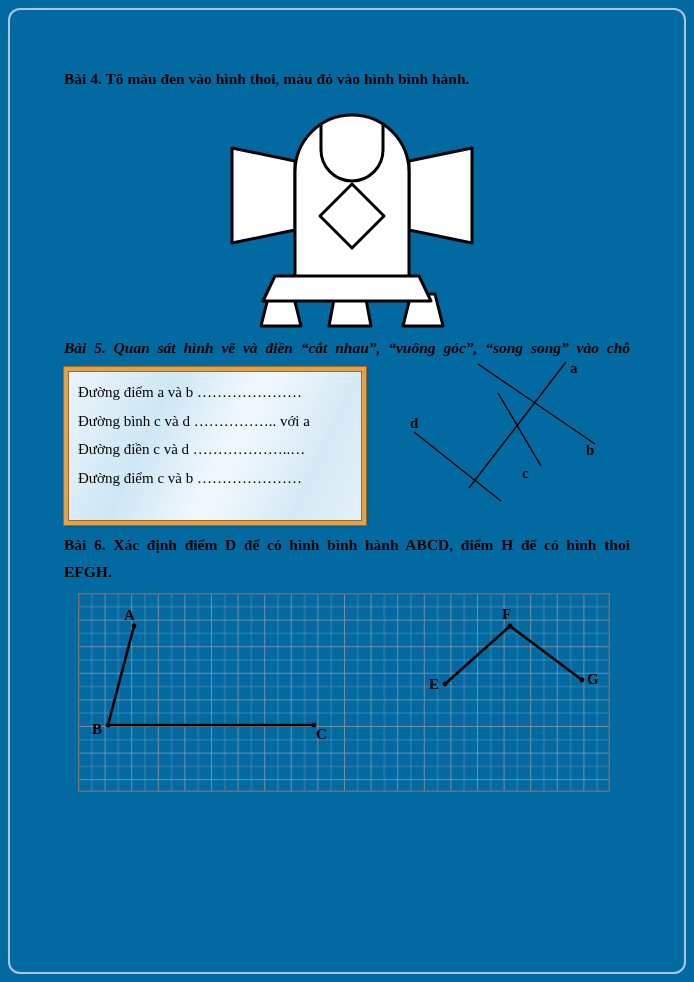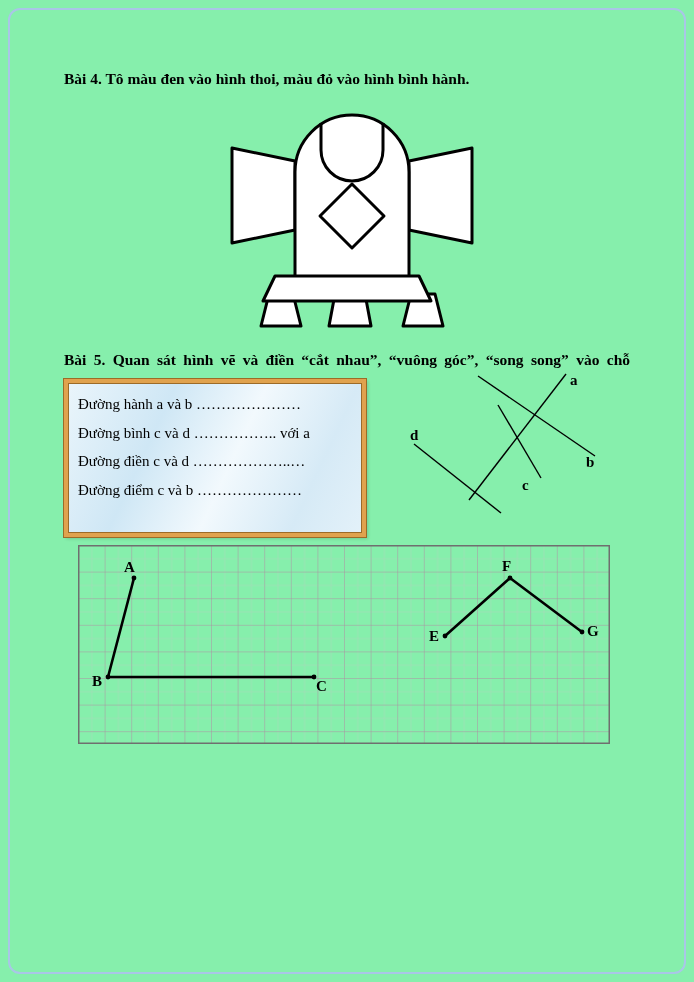--- a/index.html
+++ b/index.html
@@ -1,17 +1,17 @@
 <!DOCTYPE html>
 <html><head>
 <meta charset="utf-8">
 <style>
   html,body { margin:0; padding:0; background:#ffffff; }
   .page {
-    position:relative; width:694px; height:982px; background:#86efac; overflow:hidden;
+    position:relative; width:694px; height:982px; background:#0369a1; overflow:hidden;
     font-family:"Liberation Serif", serif; color:#000;
   }
   .frame {
     position:absolute; left:8px; top:8px; right:8px; bottom:8px;
     border:2px solid #a9c6e7; border-radius:12px; pointer-events:none;
   }
   .content { position:absolute; left:64px; top:66px; width:566px; }
   .ex-title { font-weight:bold; font-size:15.5px; line-height:26px; }
   .ex-title .line { display:block; }
   .ex-title .just { text-align:justify; text-align-last:justify; }
@@ -53,47 +53,51 @@
           <polygon points="118,190 148,190 154,222 112,222"></polygon>
           <polygon points="194,190 218,190 226,222 186,222"></polygon>
           <polygon points="58,172 202,172 214,197 46,197"></polygon>
           <path fill="none" d="M 104 19 L 104 46 A 31 31 0 0 0 166 46 L 166 19"></path>
           <polygon points="135,80 167,112 135,144 103,112"></polygon>
         </g>
       </svg>
     </div>
 
     
-    <div class="ex-title t27" style="margin-top:12px;">
+    <div class="ex-title t27" style="margin-top:0;font-style:italic;">
       <span class="line just">Bài 5. Quan sát hình vẽ và điền “cắt nhau”, “vuông góc”, “song song” vào chỗ</span>
     </div>
 
     <div class="b5-row">
       <div class="answer-box">
-        <div class="answer-line">Đường hành a và b …………………</div>
+        <div class="answer-line">Đường điểm a và b …………………</div>
         <div class="answer-line">Đường bình c và d …………….. với a</div>
         <div class="answer-line">Đường điền c và d ………………..…</div>
         <div class="answer-line">Đường điểm c và b …………………</div>
       </div>
 
       <svg class="lines-fig" width="200" height="160" viewBox="0 0 200 160">
         <g stroke="#000" stroke-width="1.4">
           <line x1="63" y1="137" x2="160" y2="11"></line>
           <line x1="72" y1="13" x2="189" y2="93"></line>
           <line x1="92" y1="42" x2="135" y2="115"></line>
           <line x1="8" y1="81" x2="95" y2="150"></line>
         </g>
         <text class="pt-label" x="164" y="22">a</text>
         <text class="pt-label" x="180" y="104">b</text>
         <text class="pt-label" x="116" y="127">c</text>
         <text class="pt-label" x="4" y="77">d</text>
       </svg>
     </div>
 
     
+    <div class="ex-title t27" style="margin-top:6px;">
+      <span class="line just">Bài 6. Xác định điểm D để có hình bình hành ABCD, điểm H để có hình thoi</span>
+      <span class="line">EFGH.</span>
+    </div>
 
     <svg class="grid-fig" width="532" height="199" viewBox="0 0 532 199">
       <defs>
         <pattern id="gs" width="13.3" height="13.3" patternUnits="userSpaceOnUse">
           <path d="M 13.3 0 L 0 0 0 13.3" fill="none" stroke="#c6c6c6" stroke-width="0.6"></path>
         </pattern>
         <pattern id="gb" width="26.6" height="26.6" patternUnits="userSpaceOnUse">
           <rect width="26.6" height="26.6" fill="url(#gs)"></rect>
           <path d="M 26.6 0 L 0 0 0 26.6" fill="none" stroke="#9b9b9b" stroke-width="1"></path>
         </pattern>

